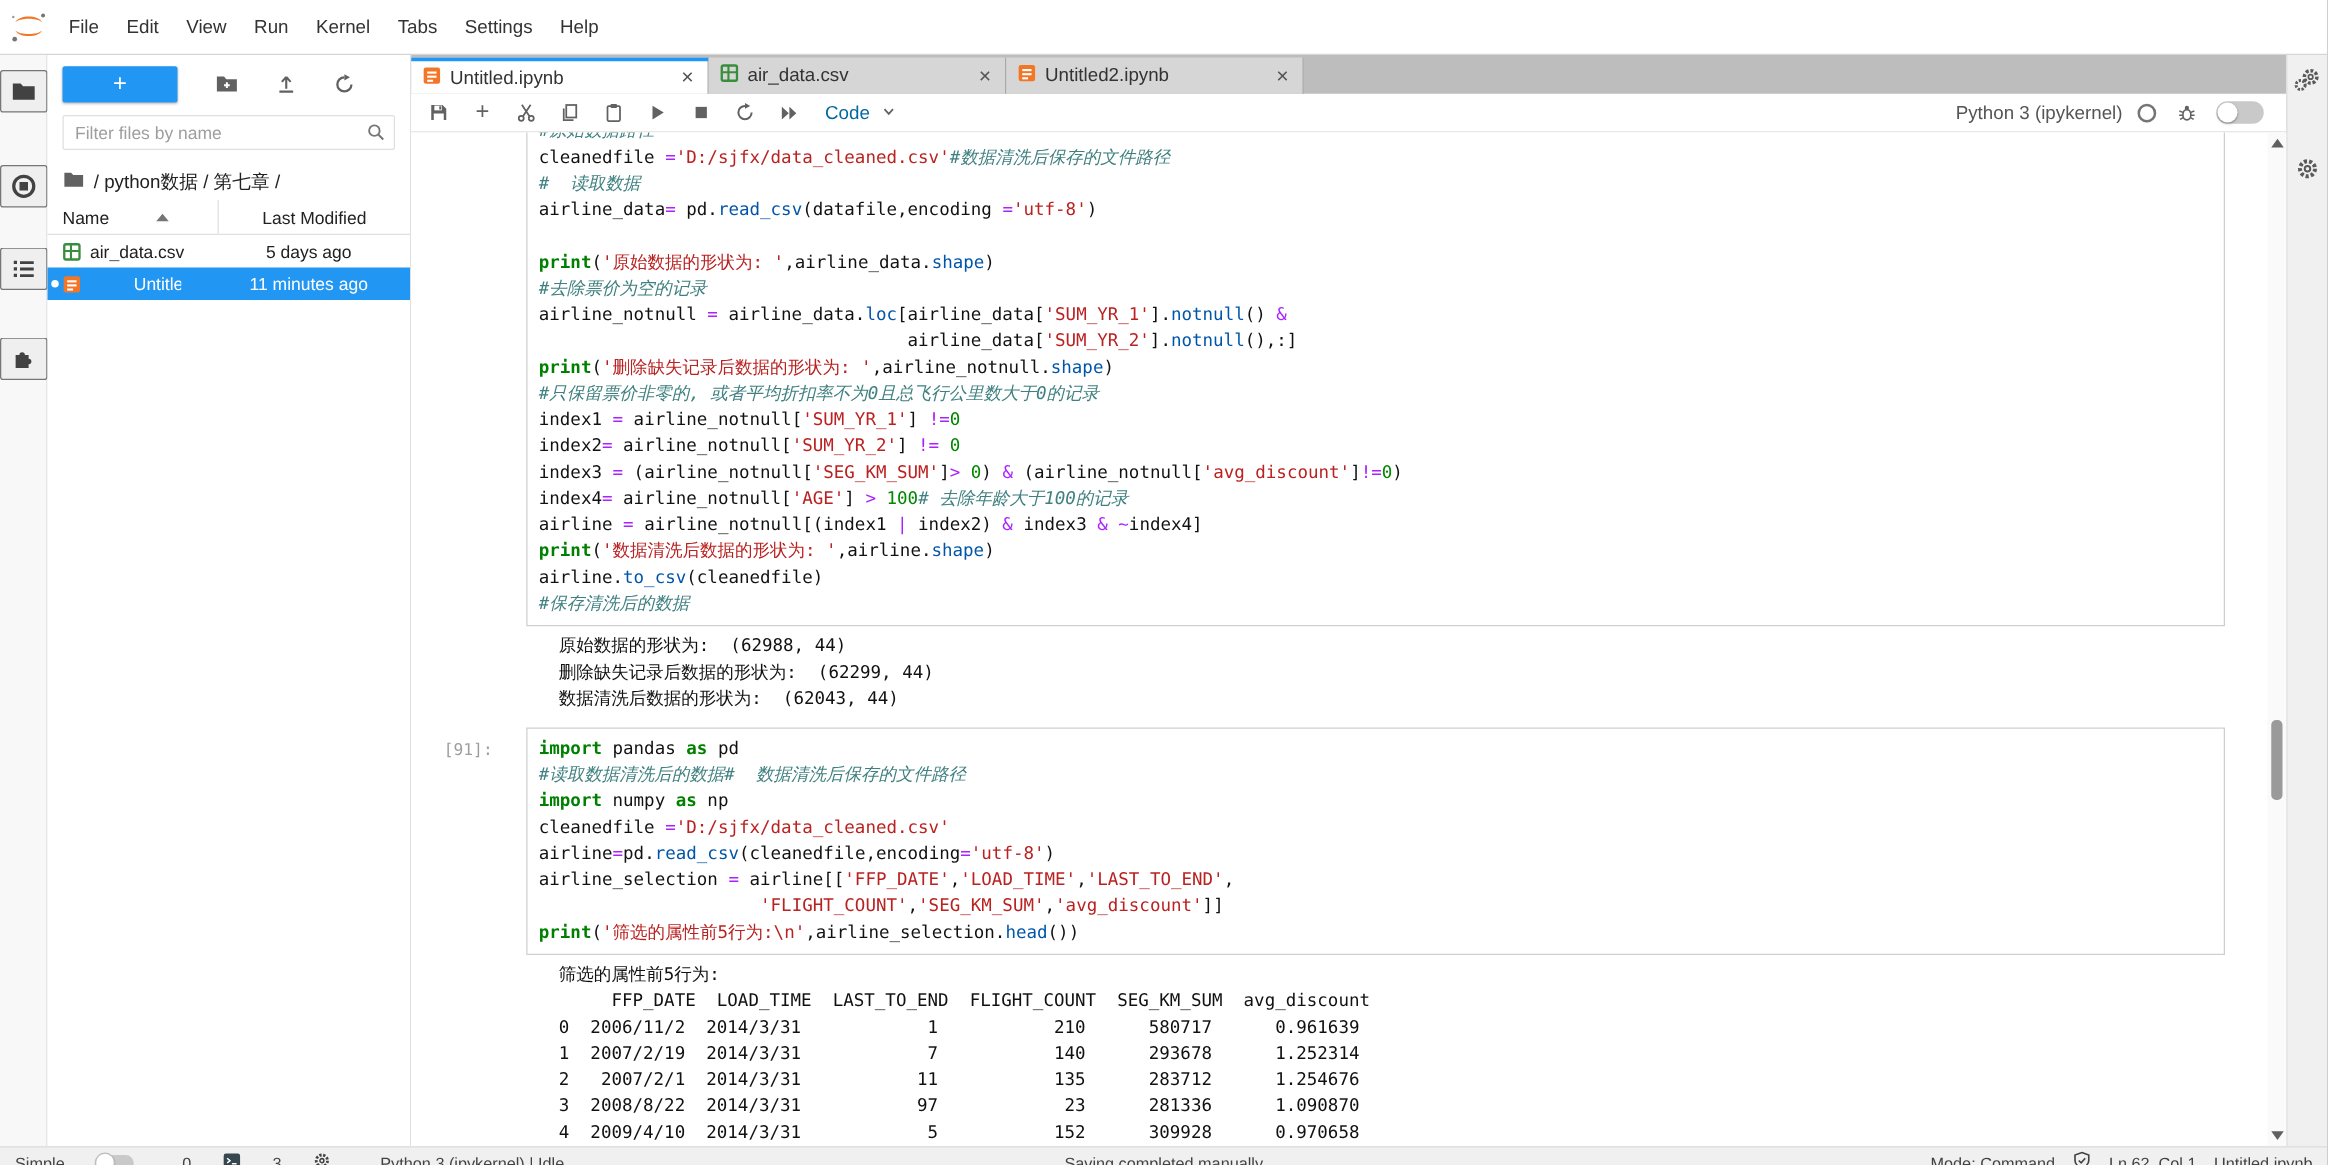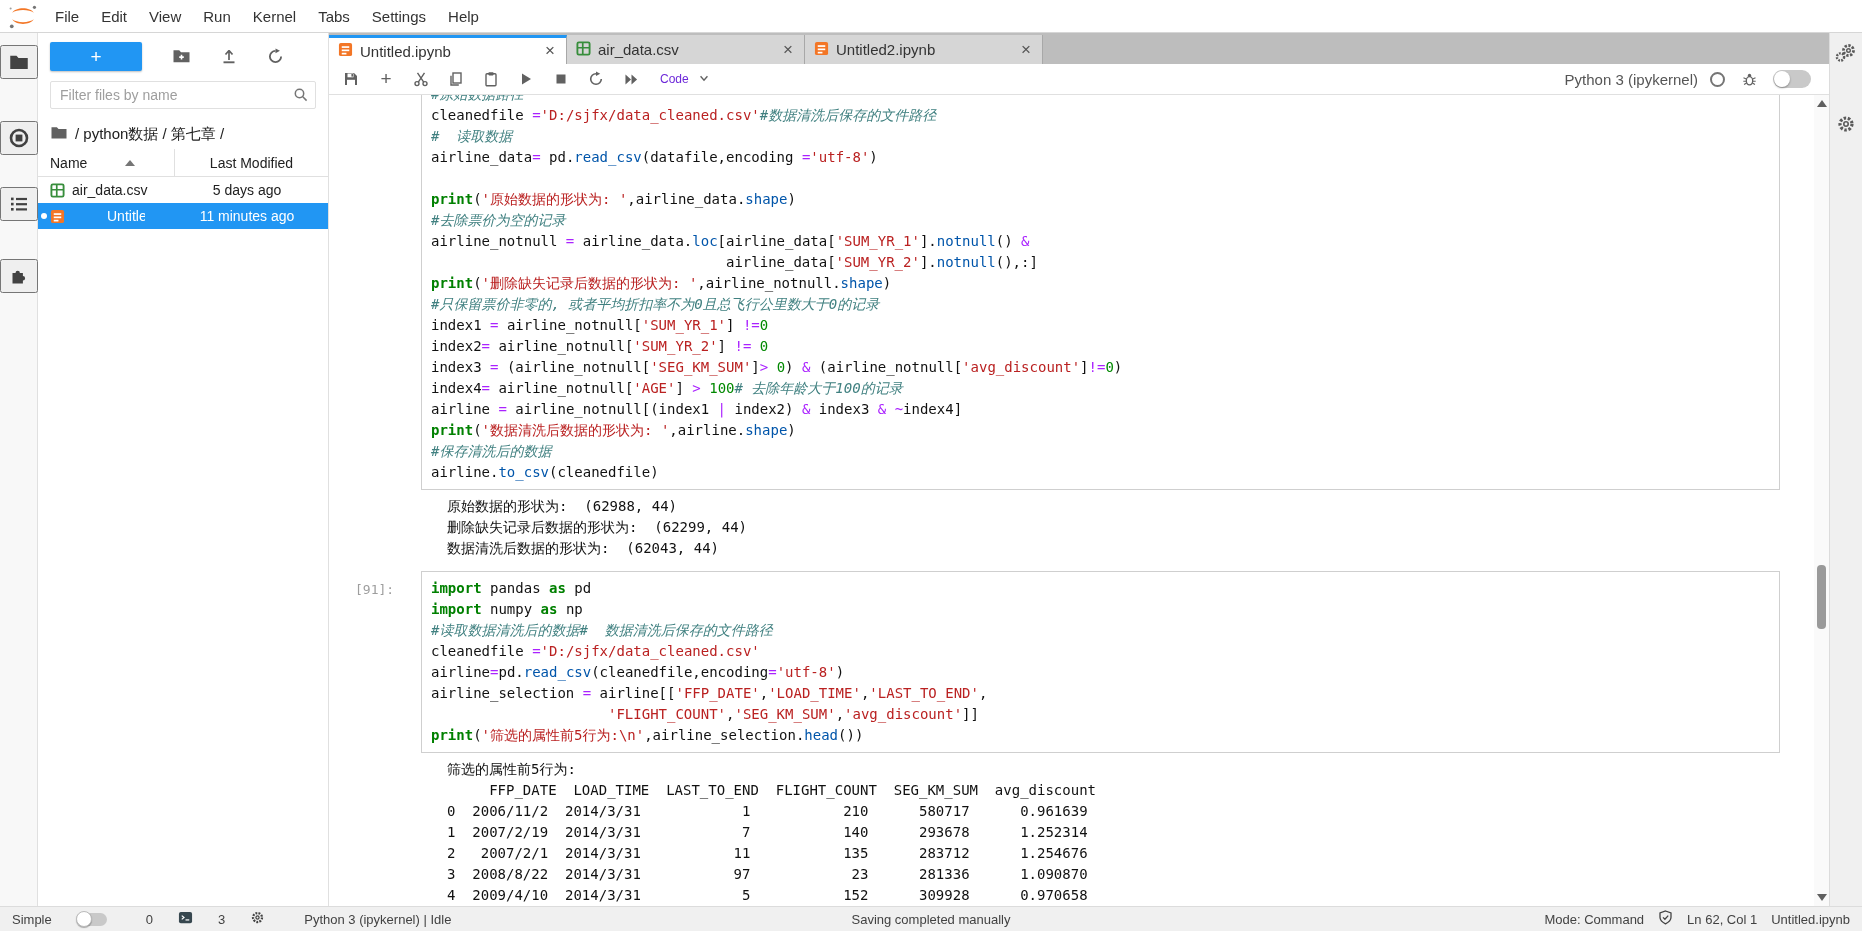--- a/index.html
+++ b/index.html
@@ -1,21 +1,21 @@
 <!DOCTYPE html>
 <html style="--accent: #2196F3; --notebook_icon: #F37626; --csv_icon: #388E3C; --kw: #008000; --str: #BA2121; --cmt: #408080; --op: #AA22FF; --num: #008800; --prop: #0055AA;"><head>
 <meta charset="utf-8">
 <style>
   * { margin:0; padding:0; box-sizing:border-box; }
   html,body { background:#9e9e9e; }
   .app { width:1862px; height:932px; background:#fff; overflow:hidden;
          font-family:"Liberation Sans","DejaVu Sans",sans-serif; color:#212121; position:relative; }
 
   
-  .menubar { height:33px; display:flex; align-items:center; background:#fff;
+  .menubar { height:44px; display:flex; align-items:center; background:#fff;
              border-bottom:1px solid #d6d6d6; padding-left:6px; }
   .logo { width:34px; display:flex; justify-content:center; margin-right:4px; }
   .menu-item { border:none; background:none; font:15px "Liberation Sans",sans-serif;
                color:#333; padding:7px 11px; cursor:default; }
 
   .main-row { display:flex; height:873px; }
 
   
   .activity-bar { width:38px; background:#f8f8f8; border-right:1px solid #e0e0e0;
                   display:flex; flex-direction:column; align-items:center; }
@@ -57,21 +57,21 @@
   .tab { width:238px; height:29px; background:#d6d6d6; border-right:1px solid #a8a8a8;
          display:flex; align-items:center; padding:0 9px; font-size:15px; color:#333; }
   .tab .tab-label { flex:1; margin-left:7px; white-space:nowrap; overflow:hidden; }
   .tab .tab-close { border:none; background:none; font-size:17px; color:#555; padding:0 2px; }
   .tab.active { background:#fff; border-top:3px solid var(--accent,#2196F3); }
 
   .nb-toolbar { height:31px; border-bottom:1px solid #e0e0e0; display:flex; align-items:center; padding:0 10px; }
   .tb-btn { border:none; background:none; width:24px; height:24px; display:flex; align-items:center;
             justify-content:center; margin-right:11px; }
   .tb-plus { font-size:19px; color:#616161; line-height:18px; }
-  .celltype { display:flex; align-items:center; gap:8px; font-size:12px; color:#6d28d9; margin-left:6px; border:none; background:none; }
+  .celltype { display:flex; align-items:center; gap:8px; font-size:15px; color:#0369a1; margin-left:6px; border:none; background:none; }
   .tb-right { margin-left:auto; display:flex; align-items:center; gap:12px; padding-right:8px; }
   .kernel-name { font-size:15px; color:#555; }
   .kring { width:15px; height:15px; border:2px solid #757575; border-radius:50%; }
   .toggle { width:38px; height:18px; border-radius:9px; background:#c9c9c9; position:relative; border:none; }
   .toggle .knob { position:absolute; left:1px; top:1px; width:16px; height:16px; border-radius:50%;
                   background:#fff; box-shadow:0 1px 2px rgba(0,0,0,.35); }
 
   .nb-content { flex:1; position:relative; overflow:hidden; background:#fff; }
   .cells { position:absolute; left:0; top:0; right:49px; bottom:0; overflow:hidden; padding-left:26px; }
   .cell-row { display:flex; margin-bottom:6px; }
@@ -357,35 +357,35 @@
                 <div class="code-line"><span>airline_notnull </span><span class="tok-o">=</span><span> airline_data.</span><span class="tok-p">loc</span><span>[airline_data[</span><span class="tok-s">'SUM_YR_1'</span><span>].</span><span class="tok-p">notnull</span><span>() </span><span class="tok-o">&amp;</span></div>
                 <div class="code-line"><span>                                   airline_data[</span><span class="tok-s">'SUM_YR_2'</span><span>].</span><span class="tok-p">notnull</span><span>(),:]</span></div>
                 <div class="code-line"><span class="tok-k">print</span><span>(</span><span class="tok-s">'删除缺失记录后数据的形状为: '</span><span>,airline_notnull.</span><span class="tok-p">shape</span><span>)</span></div>
                 <div class="code-line"><span class="tok-c">#只保留票价非零的, 或者平均折扣率不为0且总飞行公里数大于0的记录</span></div>
                 <div class="code-line"><span>index1 </span><span class="tok-o">=</span><span> airline_notnull[</span><span class="tok-s">'SUM_YR_1'</span><span>] </span><span class="tok-o">!=</span><span class="tok-n">0</span></div>
                 <div class="code-line"><span>index2</span><span class="tok-o">=</span><span> airline_notnull[</span><span class="tok-s">'SUM_YR_2'</span><span>] </span><span class="tok-o">!=</span><span> </span><span class="tok-n">0</span></div>
                 <div class="code-line"><span>index3 </span><span class="tok-o">=</span><span> (airline_notnull[</span><span class="tok-s">'SEG_KM_SUM'</span><span>]</span><span class="tok-o">&gt;</span><span> </span><span class="tok-n">0</span><span>) </span><span class="tok-o">&amp;</span><span> (airline_notnull[</span><span class="tok-s">'avg_discount'</span><span>]</span><span class="tok-o">!=</span><span class="tok-n">0</span><span>)</span></div>
                 <div class="code-line"><span>index4</span><span class="tok-o">=</span><span> airline_notnull[</span><span class="tok-s">'AGE'</span><span>] </span><span class="tok-o">&gt;</span><span> </span><span class="tok-n">100</span><span class="tok-c"># 去除年龄大于100的记录</span></div>
                 <div class="code-line"><span>airline </span><span class="tok-o">=</span><span> airline_notnull[(index1 </span><span class="tok-o">|</span><span> index2) </span><span class="tok-o">&amp;</span><span> index3 </span><span class="tok-o">&amp;</span><span> </span><span class="tok-o">~</span><span>index4]</span></div>
                 <div class="code-line"><span class="tok-k">print</span><span>(</span><span class="tok-s">'数据清洗后数据的形状为: '</span><span>,airline.</span><span class="tok-p">shape</span><span>)</span></div>
+                <div class="code-line"><span>airline.</span><span class="tok-p">to_csv</span><span>(cleanedfile)</span></div>
                 <div class="code-line"><span class="tok-c">#保存清洗后的数据</span></div>
-                <div class="code-line"><span>airline.</span><span class="tok-p">to_csv</span><span>(cleanedfile)</span></div>
               </div>
             </div>
             <div class="out">
               <div class="out-line">原始数据的形状为:  (62988, 44)</div>
               <div class="out-line">删除缺失记录后数据的形状为:  (62299, 44)</div>
               <div class="out-line">数据清洗后数据的形状为:  (62043, 44)</div>
             </div>
             <div class="cell-row">
               <div class="prompt">[91]:</div>
               <div class="editor">
                 <div class="code-line"><span class="tok-k">import</span><span> pandas </span><span class="tok-k">as</span><span> pd</span></div>
+                <div class="code-line"><span class="tok-c">#读取数据清洗后的数据#  数据清洗后保存的文件路径</span></div>
                 <div class="code-line"><span class="tok-k">import</span><span> numpy </span><span class="tok-k">as</span><span> np</span></div>
-                <div class="code-line"><span class="tok-c">#读取数据清洗后的数据#  数据清洗后保存的文件路径</span></div>
                 <div class="code-line"><span>cleanedfile </span><span class="tok-o">=</span><span class="tok-s">'D:/sjfx/data_cleaned.csv'</span></div>
                 <div class="code-line"><span>airline</span><span class="tok-o">=</span><span>pd.</span><span class="tok-p">read_csv</span><span>(cleanedfile,encoding</span><span class="tok-o">=</span><span class="tok-s">'utf-8'</span><span>)</span></div>
                 <div class="code-line"><span>airline_selection </span><span class="tok-o">=</span><span> airline[[</span><span class="tok-s">'FFP_DATE'</span><span>,</span><span class="tok-s">'LOAD_TIME'</span><span>,</span><span class="tok-s">'LAST_TO_END'</span><span>,</span></div>
                 <div class="code-line"><span>                     </span><span class="tok-s">'FLIGHT_COUNT'</span><span>,</span><span class="tok-s">'SEG_KM_SUM'</span><span>,</span><span class="tok-s">'avg_discount'</span><span>]]</span></div>
                 <div class="code-line"><span class="tok-k">print</span><span>(</span><span class="tok-s">'筛选的属性前5行为:\n'</span><span>,airline_selection.</span><span class="tok-p">head</span><span>())</span></div>
               </div>
             </div>
             <div class="out">
               <div class="out-line">筛选的属性前5行为: </div>
               <div class="out-line">     FFP_DATE  LOAD_TIME  LAST_TO_END  FLIGHT_COUNT  SEG_KM_SUM  avg_discount</div>

